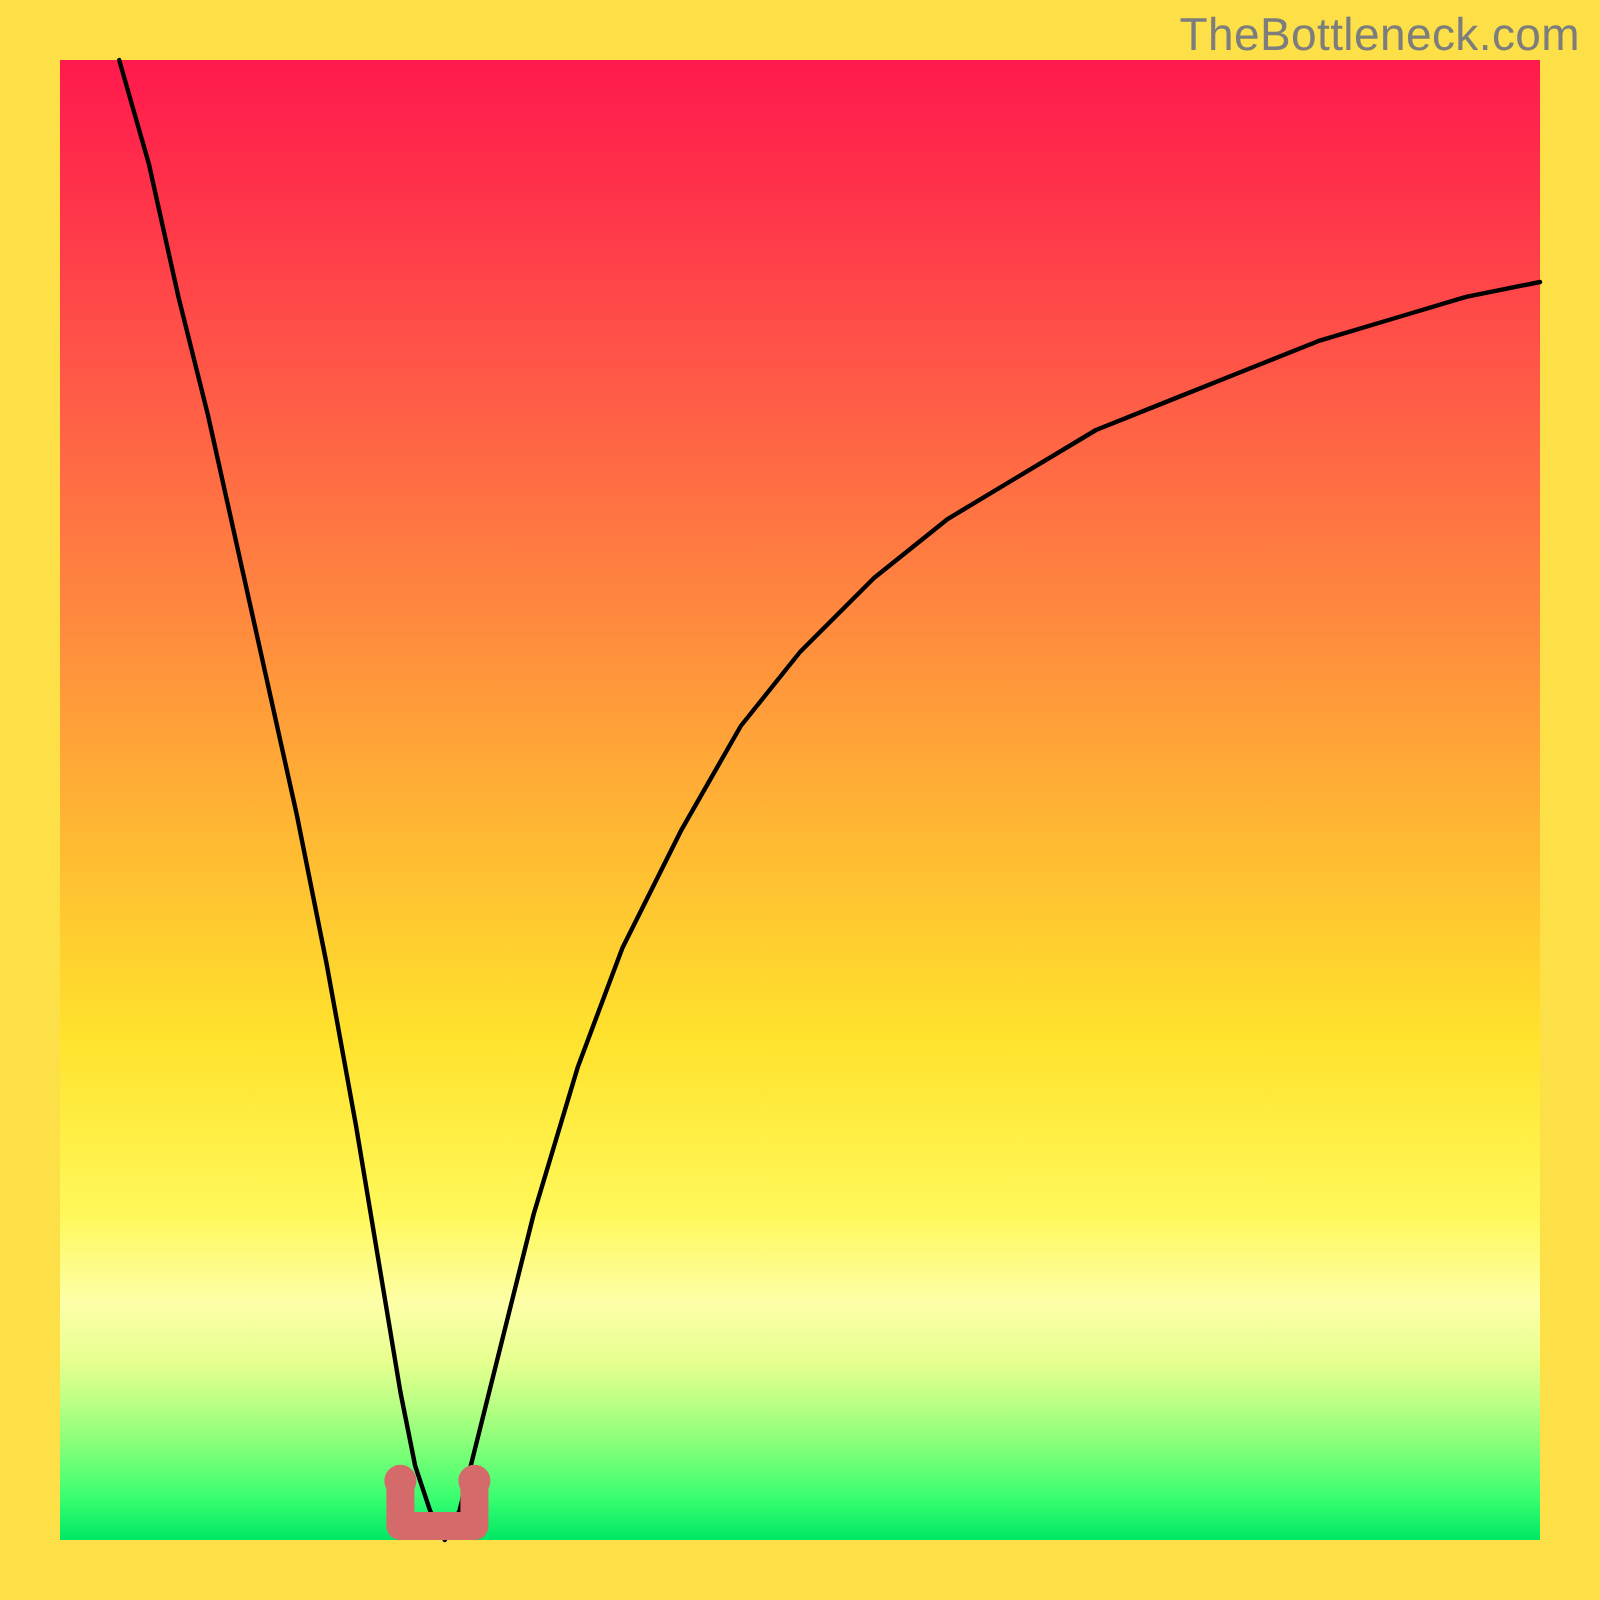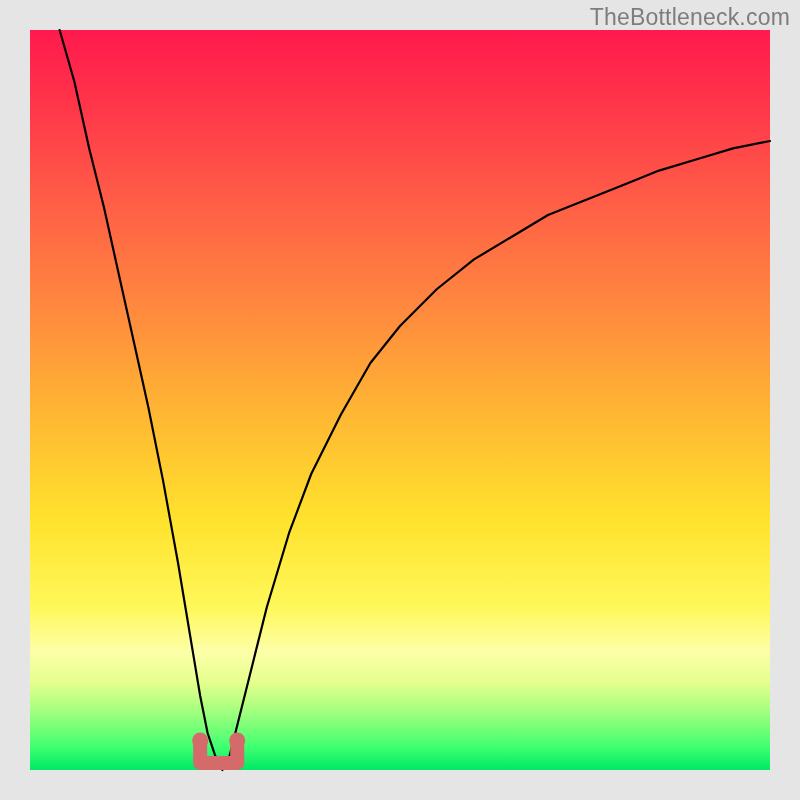--- a/index.html
+++ b/index.html
@@ -10,21 +10,21 @@
     background: #000;
     font-family: Arial, Helvetica, sans-serif;
     overflow: hidden;
   }
   .frame {
     position: absolute;
     left: 0;
     top: 0;
     width: 800px;
     height: 800px;
-    background: #e5e5e5;
+    background: #fde047;
   }
   .plot {
     position: absolute;
     left: 30px;
     top: 30px;
     width: 740px;
     height: 740px;
     
     background: linear-gradient(
       to bottom,

